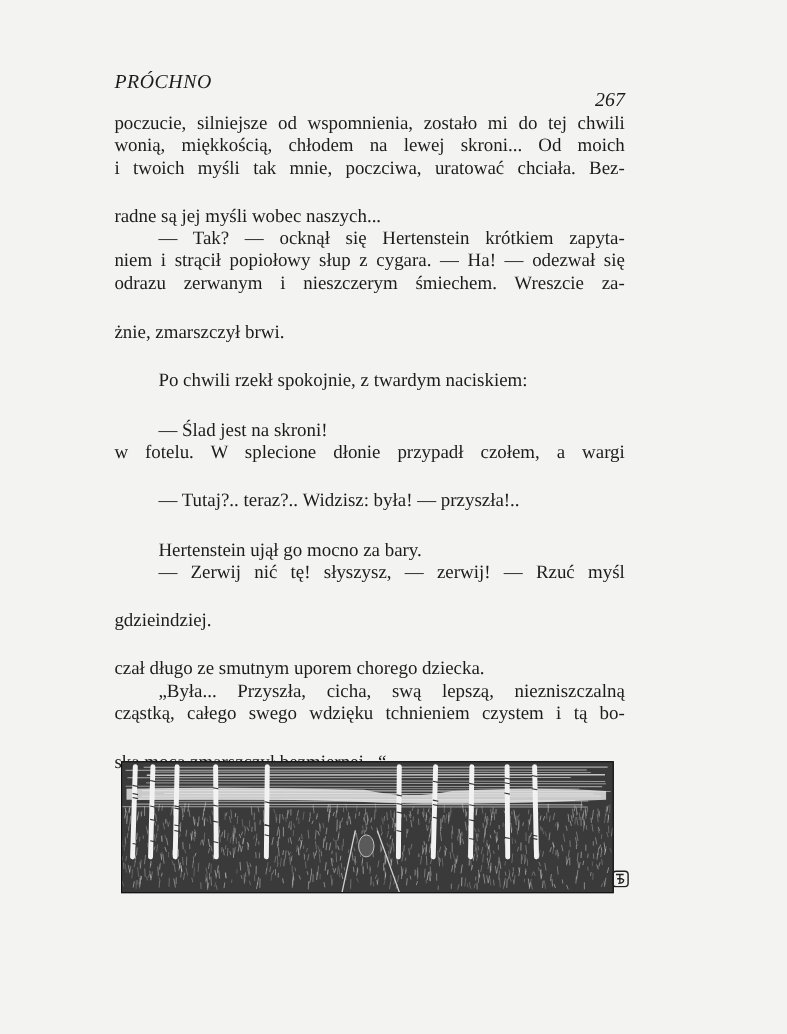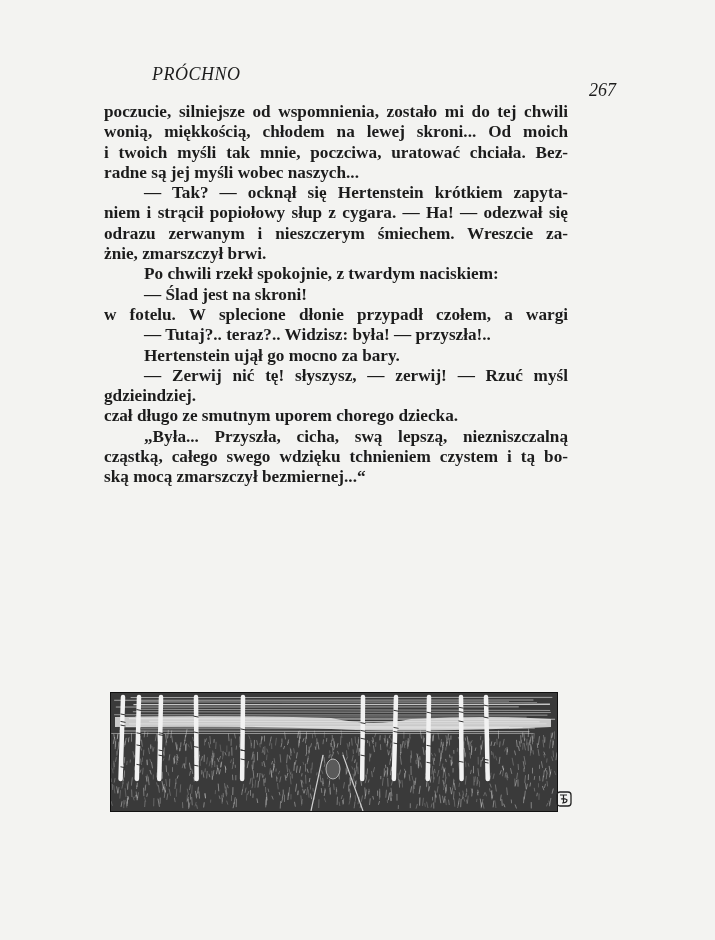--- a/index.html
+++ b/index.html
@@ -14,21 +14,20 @@
       overflow: hidden;
       font-family: "Liberation Serif", "DejaVu Serif", serif;
       color: #1c1c1c;
     }
     .page-header {
       position: absolute;
       top: 64px;
       left: 104px;
       width: 464px;
       height: 26px;
-      margin-left: 48px;
     }
     .running-title {
       position: absolute;
       left: 0;
       top: 0;
       font-style: italic;
       font-size: 18px;
       letter-spacing: 0.5px;
     }
     .page-number {
@@ -38,31 +37,31 @@
       font-style: italic;
       font-size: 18px;
     }
     .body-text {
       position: absolute;
       top: 102px;
       left: 104px;
       width: 464px;
       font-size: 17.2px;
       line-height: 20.3px;
-      font-weight: bold;
     }
     .line {
       display: block;
       white-space: nowrap;
       text-align: justify;
       text-align-last: justify;
       height: 20.3px;
     }
     .line.last {
       text-align-last: left;
+      margin-top: 24px;
     }
     .line.indent {
       padding-left: 40px;
     }
     .illustration {
       position: absolute;
       left: 110px;
       top: 692px;
       width: 446px;
       height: 118px;

